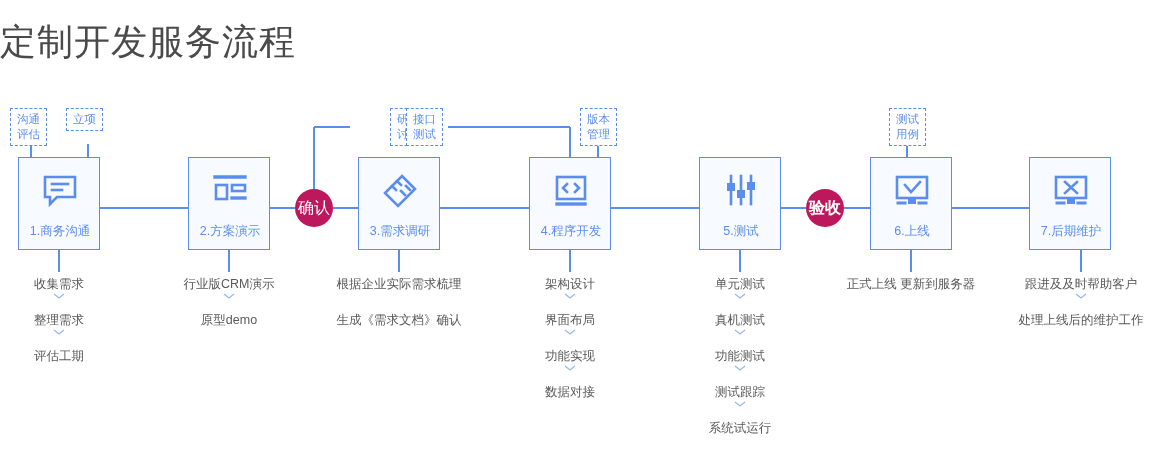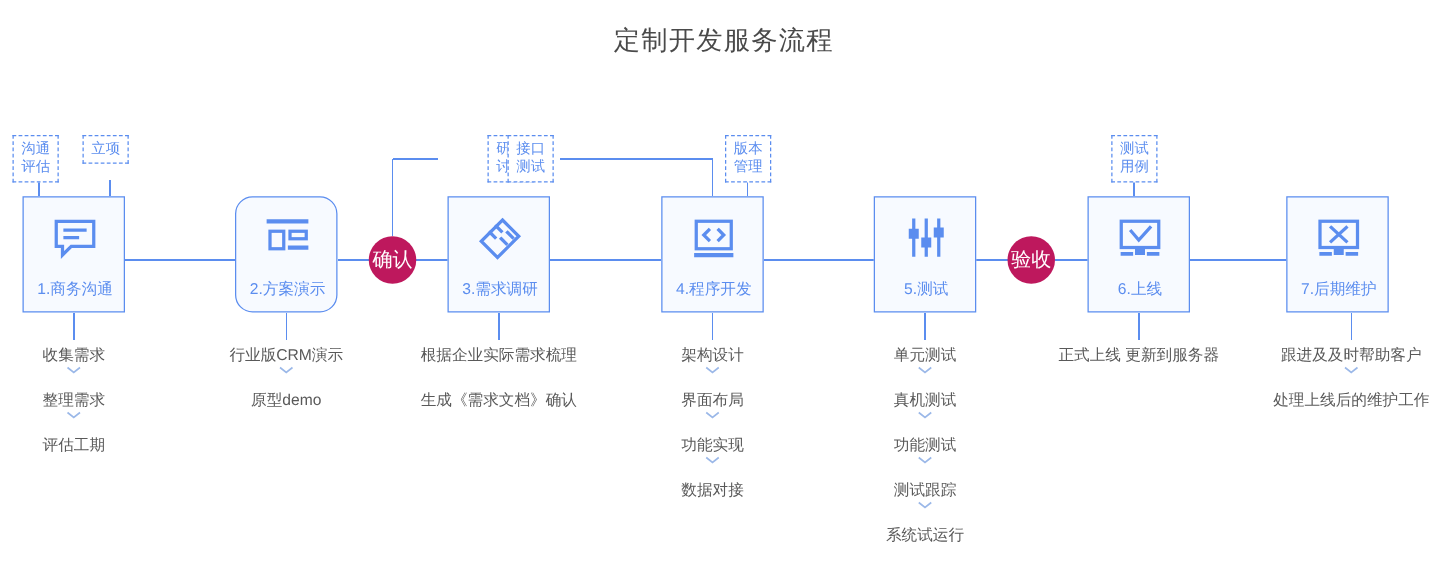--- a/index.html
+++ b/index.html
@@ -8,22 +8,22 @@
     background:#ffffff;
     font-family:"Liberation Sans","DejaVu Sans",sans-serif;
     overflow:hidden;
     position:relative;
   }
   #stage{position:absolute;left:0;top:0;width:1158px;height:465px;}
 
   
   .title{
     position:absolute;left:0;top:18px;width:1158px;
-    text-align:center;
-    font-size:21px;
+    text-align:left;
+    font-size:36px;
     color:#4a4a4a;
     letter-spacing:1px;
     font-weight:400;
   }
 
   
   #lines{position:absolute;left:0;top:0;width:1158px;height:465px;}
 
   
   .node{
@@ -137,21 +137,21 @@
       <div class="node" style="left: 18px; top: 157px;">
         <div class="icon">
           <svg width="38" height="38" viewBox="0 0 38 38" fill="none" stroke="#5b8def" stroke-width="2.6" stroke-linecap="square" stroke-linejoin="miter">
             <path d="M4 5 H34 V25 H16 L9 32 V25 H4 Z"></path>
             <line x1="11" y1="12" x2="27" y2="12"></line>
             <line x1="11" y1="18" x2="21" y2="18"></line>
           </svg>
         </div>
         <div class="nlabel">1.商务沟通</div>
       </div>
-      <div class="node" style="left: 188px; top: 157px; border-radius: 14px;">
+      <div class="node" style="left: 188px; top: 157px;">
         <div class="icon">
           <svg width="38" height="38" viewBox="0 0 38 38" fill="none" stroke="#5b8def" stroke-width="2.6" stroke-linecap="square" stroke-linejoin="miter">
             <line x1="4" y1="5" x2="34" y2="5" stroke-width="3.4"></line>
             <rect x="5" y="13" width="11" height="14"></rect>
             <rect x="21" y="13" width="13" height="6"></rect>
             <line x1="21" y1="26" x2="34" y2="26" stroke-width="3.4"></line>
           </svg>
         </div>
         <div class="nlabel">2.方案演示</div>
       </div>
@@ -227,21 +227,21 @@
       <div class="badge" style="left: 406px; top: 108px;">接口
 测试</div>
       <div class="badge" style="left: 580px; top: 108px;">版本
 管理</div>
       <div class="badge" style="left: 889px; top: 108px;">测试
 用例</div>
     </div>
 
   <div id="circles-layer">
       <div class="circle" style="left: 295px; top: 189px;">确认</div>
-      <div class="circle" style="left: 806px; top: 189px;">验收</div>
+      <div class="circle" style="left: 806px; top: 189px; font-weight: bold;">验收</div>
     </div>
 
   <div id="columns-layer">
       <div class="col" style="left: -81px; top: 276px; width: 280px;">
         <div class="step">收集需求</div>
         <div class="chev">
           <svg width="14" height="8" viewBox="0 0 14 8" fill="none" stroke="#9bb8e8" stroke-width="1.3">
             <polyline points="2,2 7,6 12,2"></polyline>
           </svg>
         </div>

